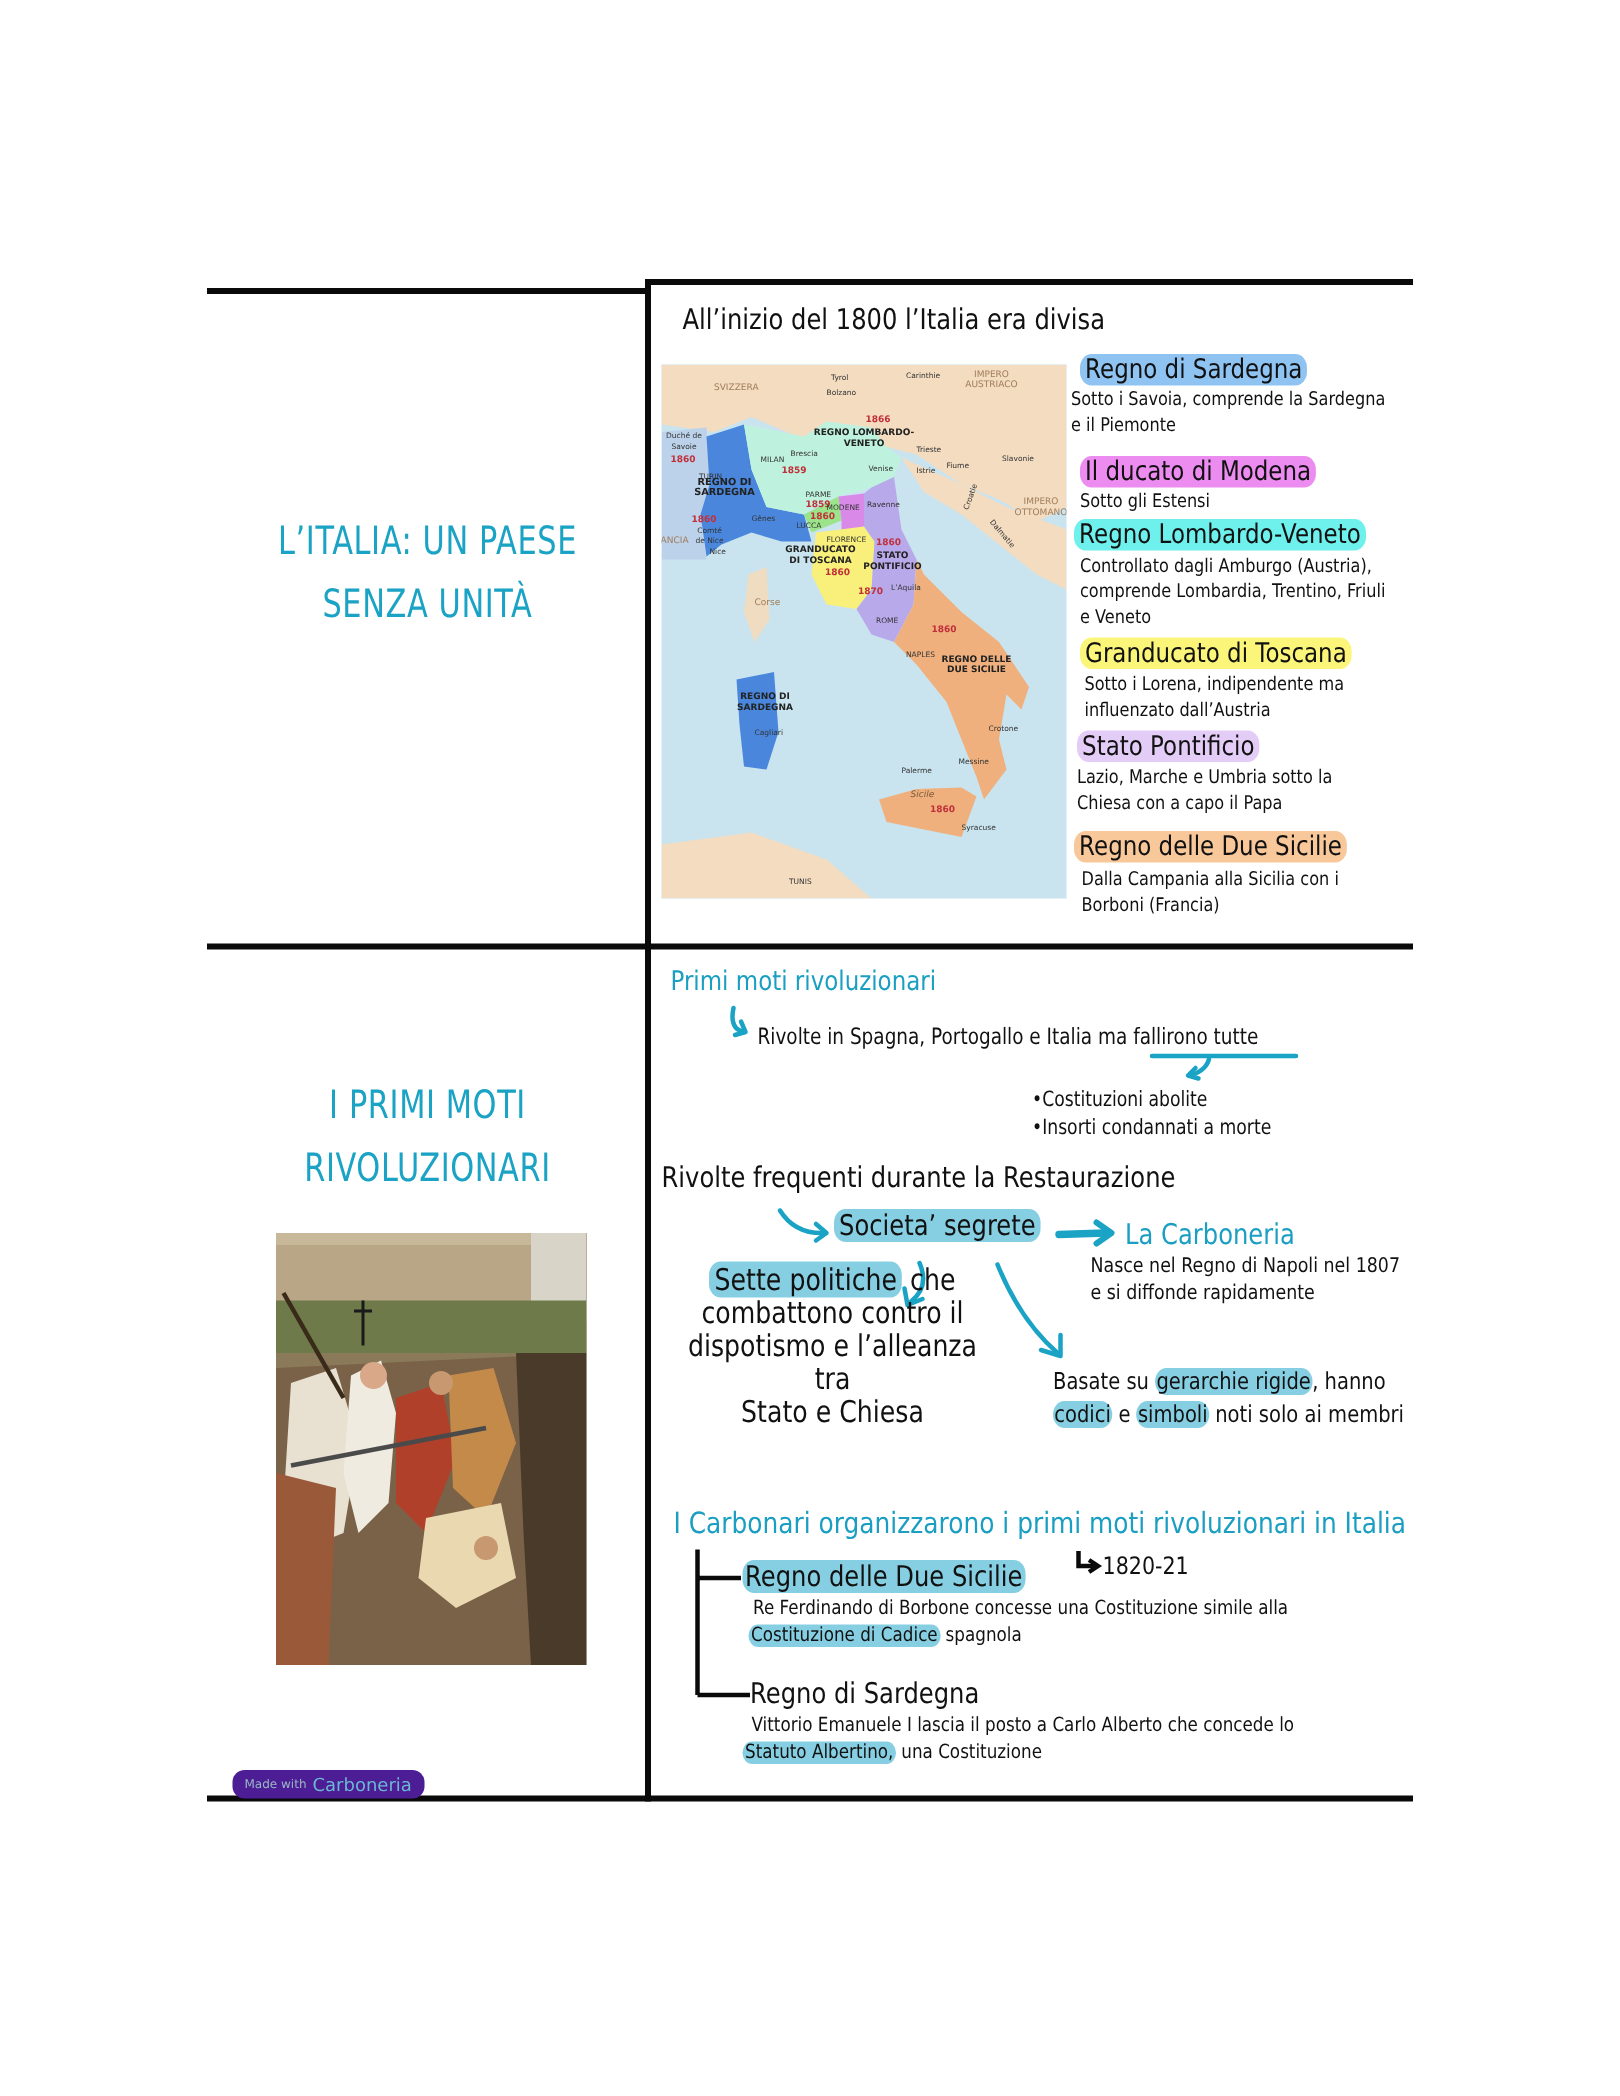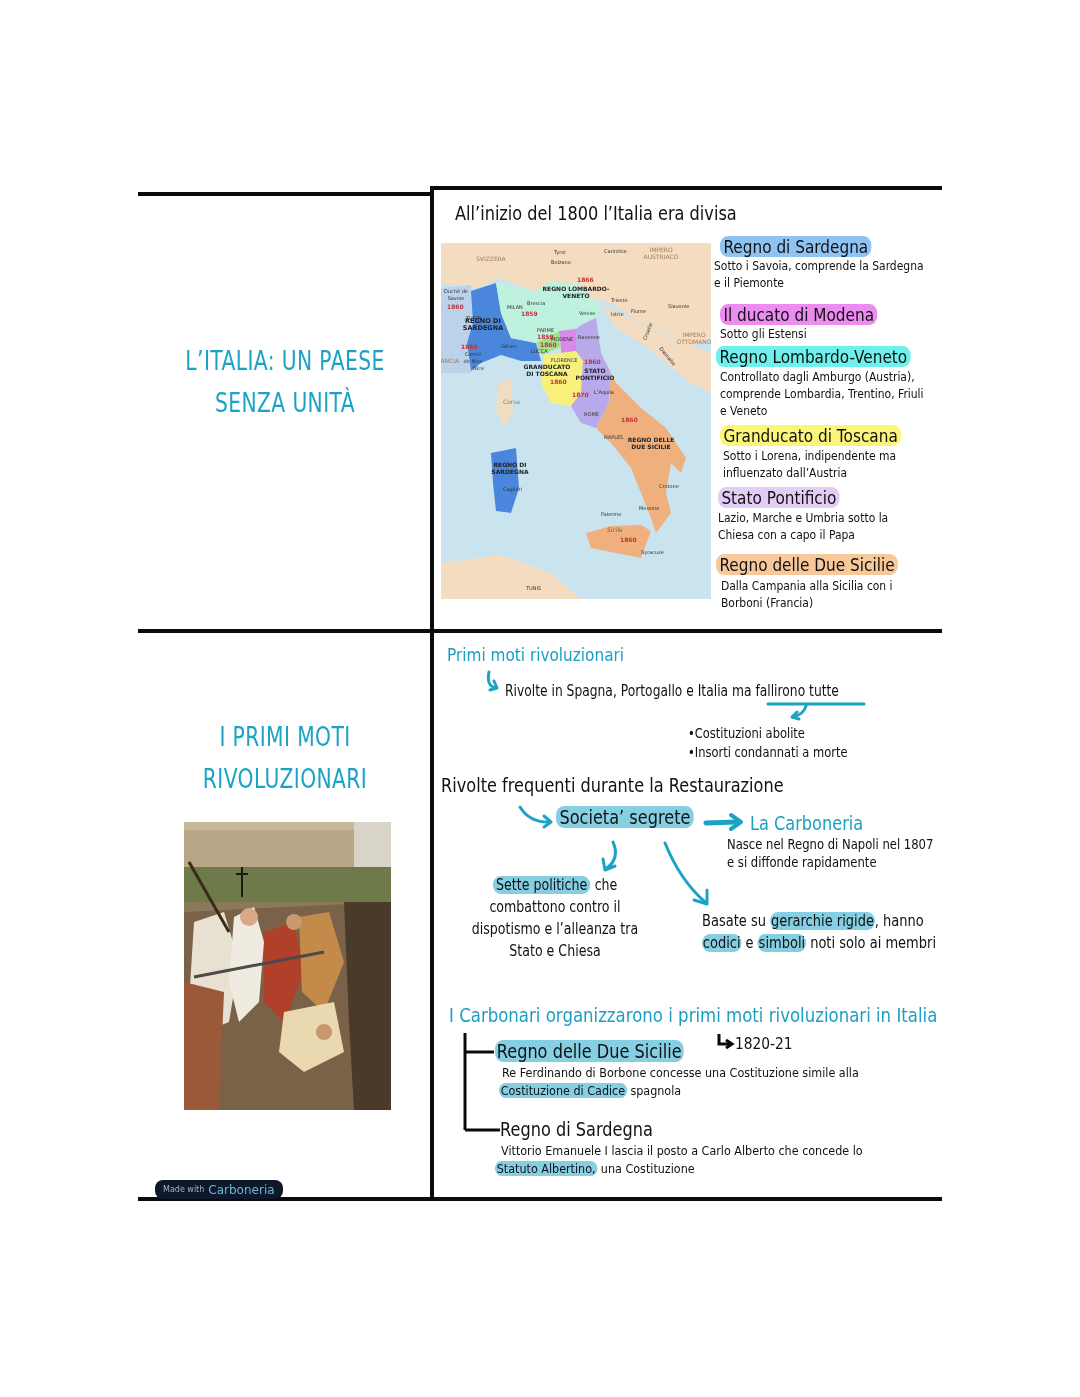--- a/index.html
+++ b/index.html
@@ -37,21 +37,21 @@
     .map svg { position: absolute; left: 0; top: 0; }
     .map-label { position: absolute; font-size: 6px; font-weight: bold; color: #222; line-height: 7px; text-align: center; white-space: nowrap; }
     .map-label.muted { color: #a07c5a; font-weight: normal; }
     .map-label.year { color: #c0303a; font-weight: bold; }
     .map-label.city { font-weight: normal; font-size: 5px; color: #333; }
 
     .painting { position: absolute; left: 184px; top: 822px; width: 207px; height: 288px; overflow: hidden; background: #6e6246; }
 
     .goodnotes {
       position: absolute; left: 155px; top: 1180px; width: 128px; height: 19px;
-      background: #0f172a; border-radius: 8px; font-size: 8px; color: #9ab8c4;
+      background: #4c1d95; border-radius: 8px; font-size: 8px; color: #9ab8c4;
       display: flex; align-items: center; gap: 4px; padding-left: 8px; box-sizing: border-box; text-align: center;
     }
     .goodnotes .brand { font-size: 12px; color: #6bb8d2; }
   </style>
 </head>
 <body>
 
 <div class="hline" style="left:138px; top:192px; width:295px; height:4px;"></div>
 <div class="hline" style="left:430px; top:186px; width:512px; height:4px;"></div>
 <div class="hline" style="left:138px; top:629px; width:804px; height:4px;"></div>
@@ -274,21 +274,21 @@
   <div class="abs h-title" style="left:441px; top:774px; font-size:19px;">Rivolte frequenti durante la Restaurazione</div>
 
   <div class="abs h-title" style="left:556px; top:806px; font-size:19px;">
     <span class="hl hl-teal">Societa’ segrete</span>
   </div>
 
   <div class="abs h-title blue-text" style="left:750px; top:812px; font-size:19px;">La Carboneria</div>
   <div class="abs h-body" style="left:727px; top:836px; font-size:13.5px;">Nasce nel Regno di Napoli nel 1807</div>
   <div class="abs h-body" style="left:727px; top:854px; font-size:13.5px;">e si diffonde rapidamente</div>
 
-  <div class="abs" style="left:440px; top:874px; width:230px; text-align:center; font-size:15px; line-height:22px;">
+  <div class="abs" style="left:440px; top:842px; width:230px; text-align:center; font-size:20px; line-height:22px;">
     <div style="transform:scaleX(0.84);">
       <span class="hl hl-teal">Sette politiche</span><span> che</span>
     </div>
     <div style="transform:scaleX(0.84);">combattono contro il</div>
     <div style="transform:scaleX(0.84);">dispotismo e l’alleanza tra</div>
     <div style="transform:scaleX(0.84);">Stato e Chiesa</div>
   </div>
 
   <div class="abs" style="left:702px; top:910px; font-size:15.5px; line-height:22px; white-space:nowrap;">
     <div style="transform:scaleX(0.84); transform-origin:left;">

